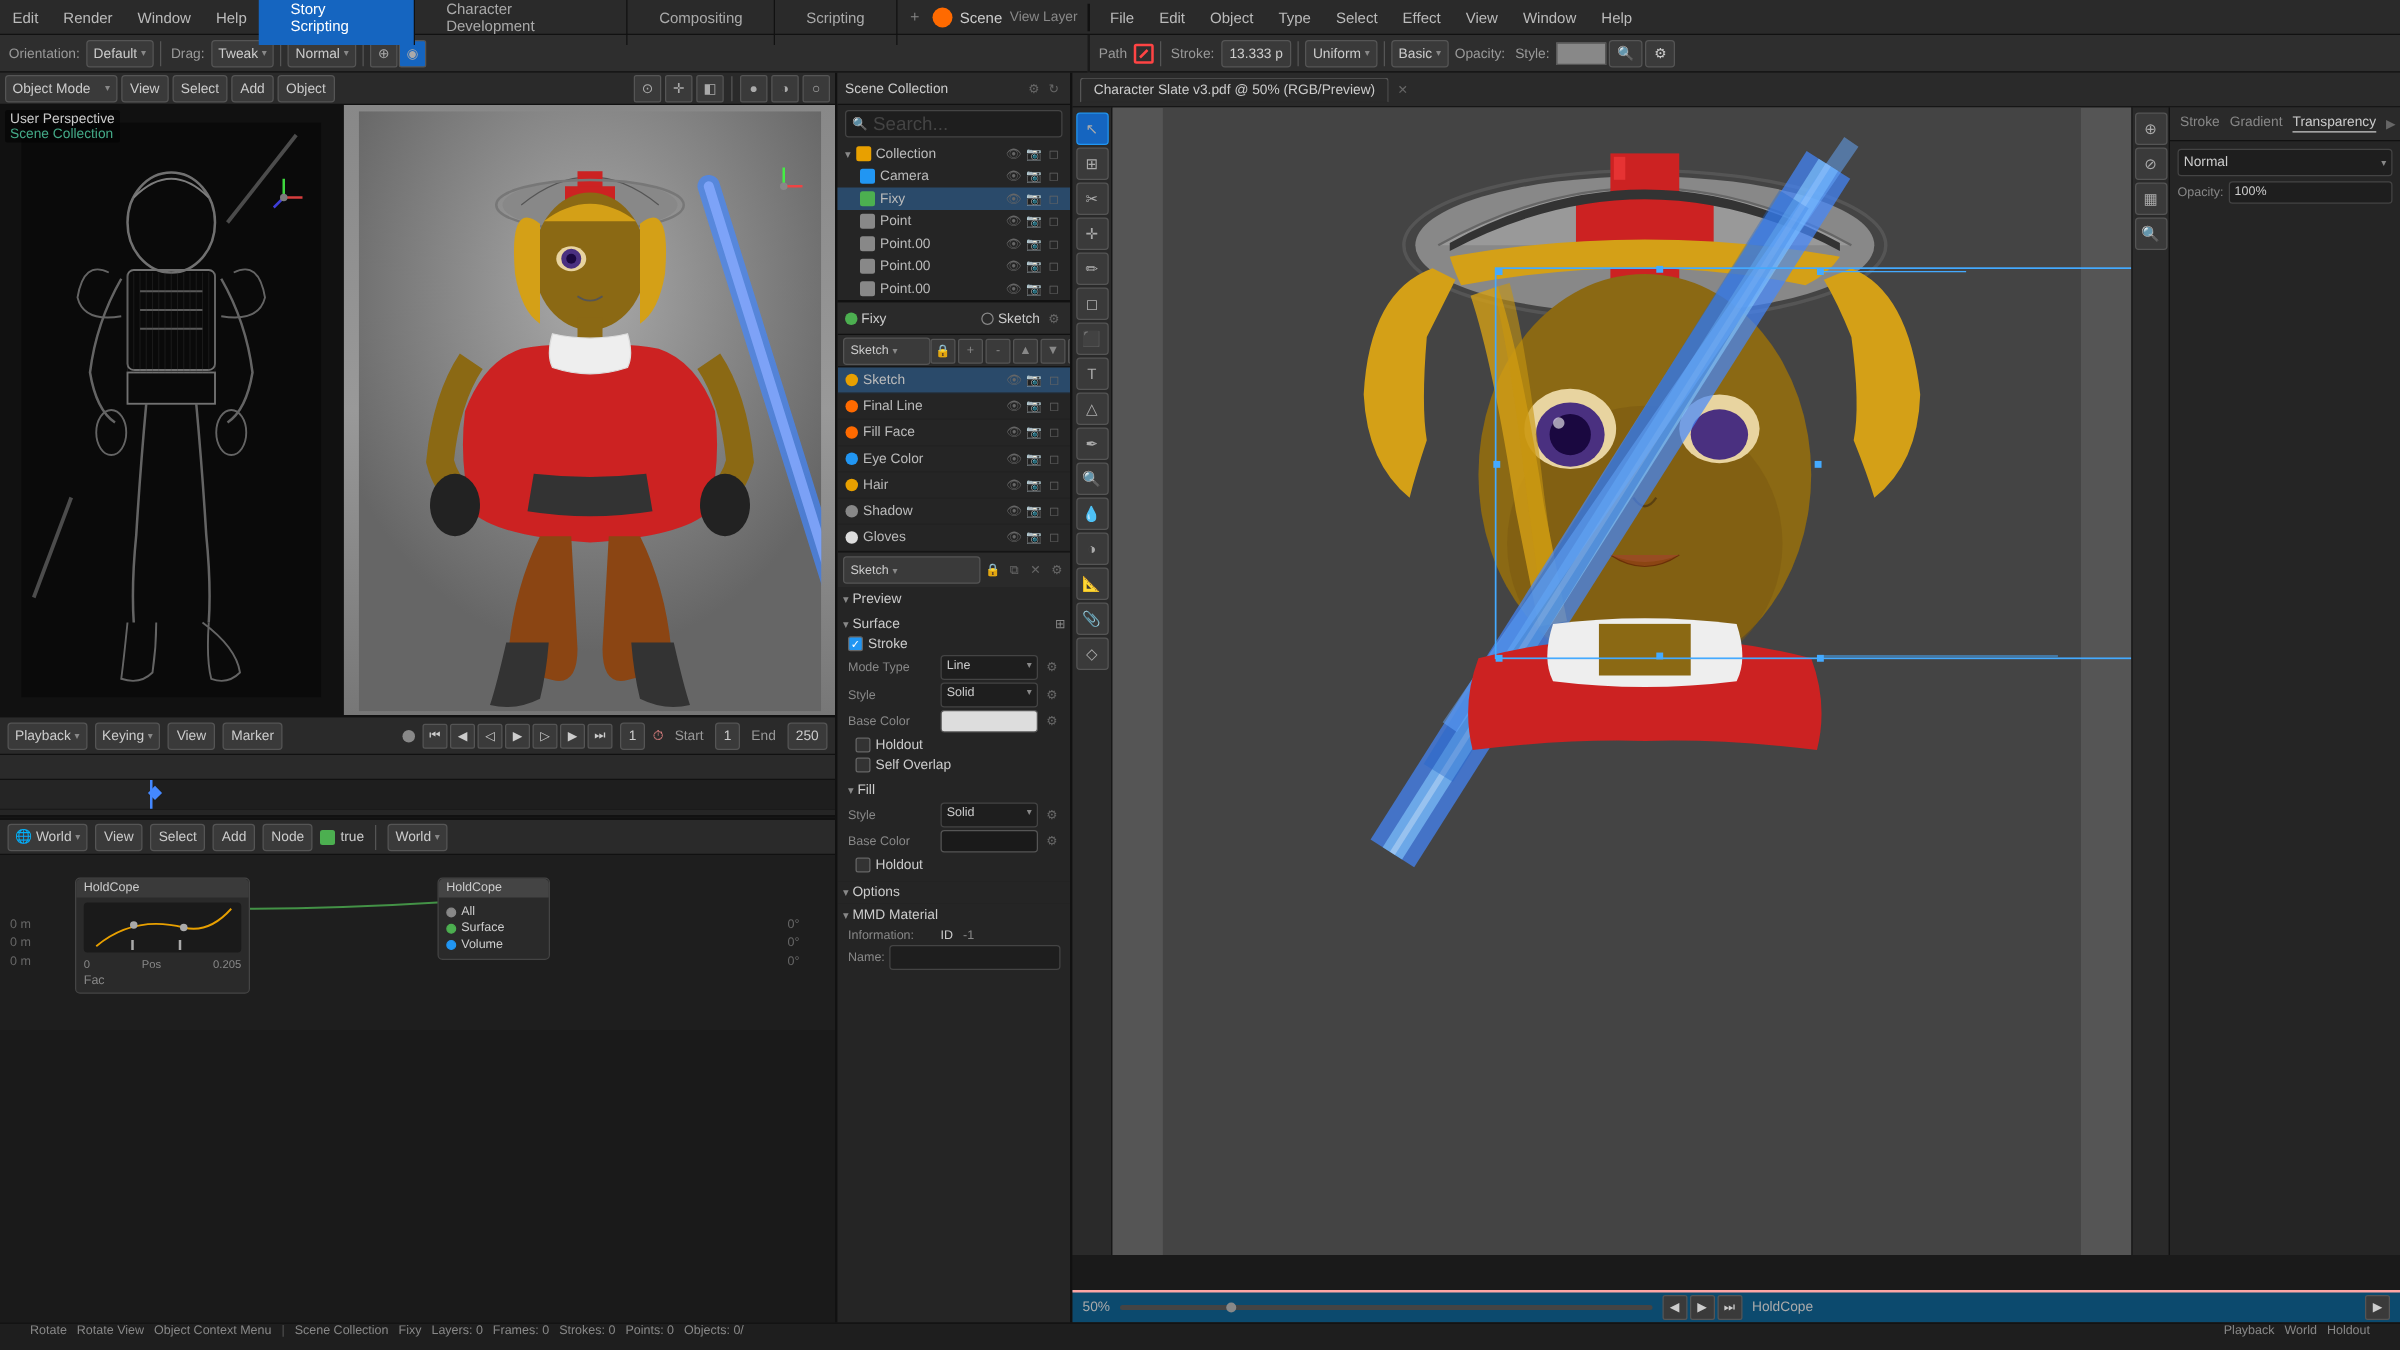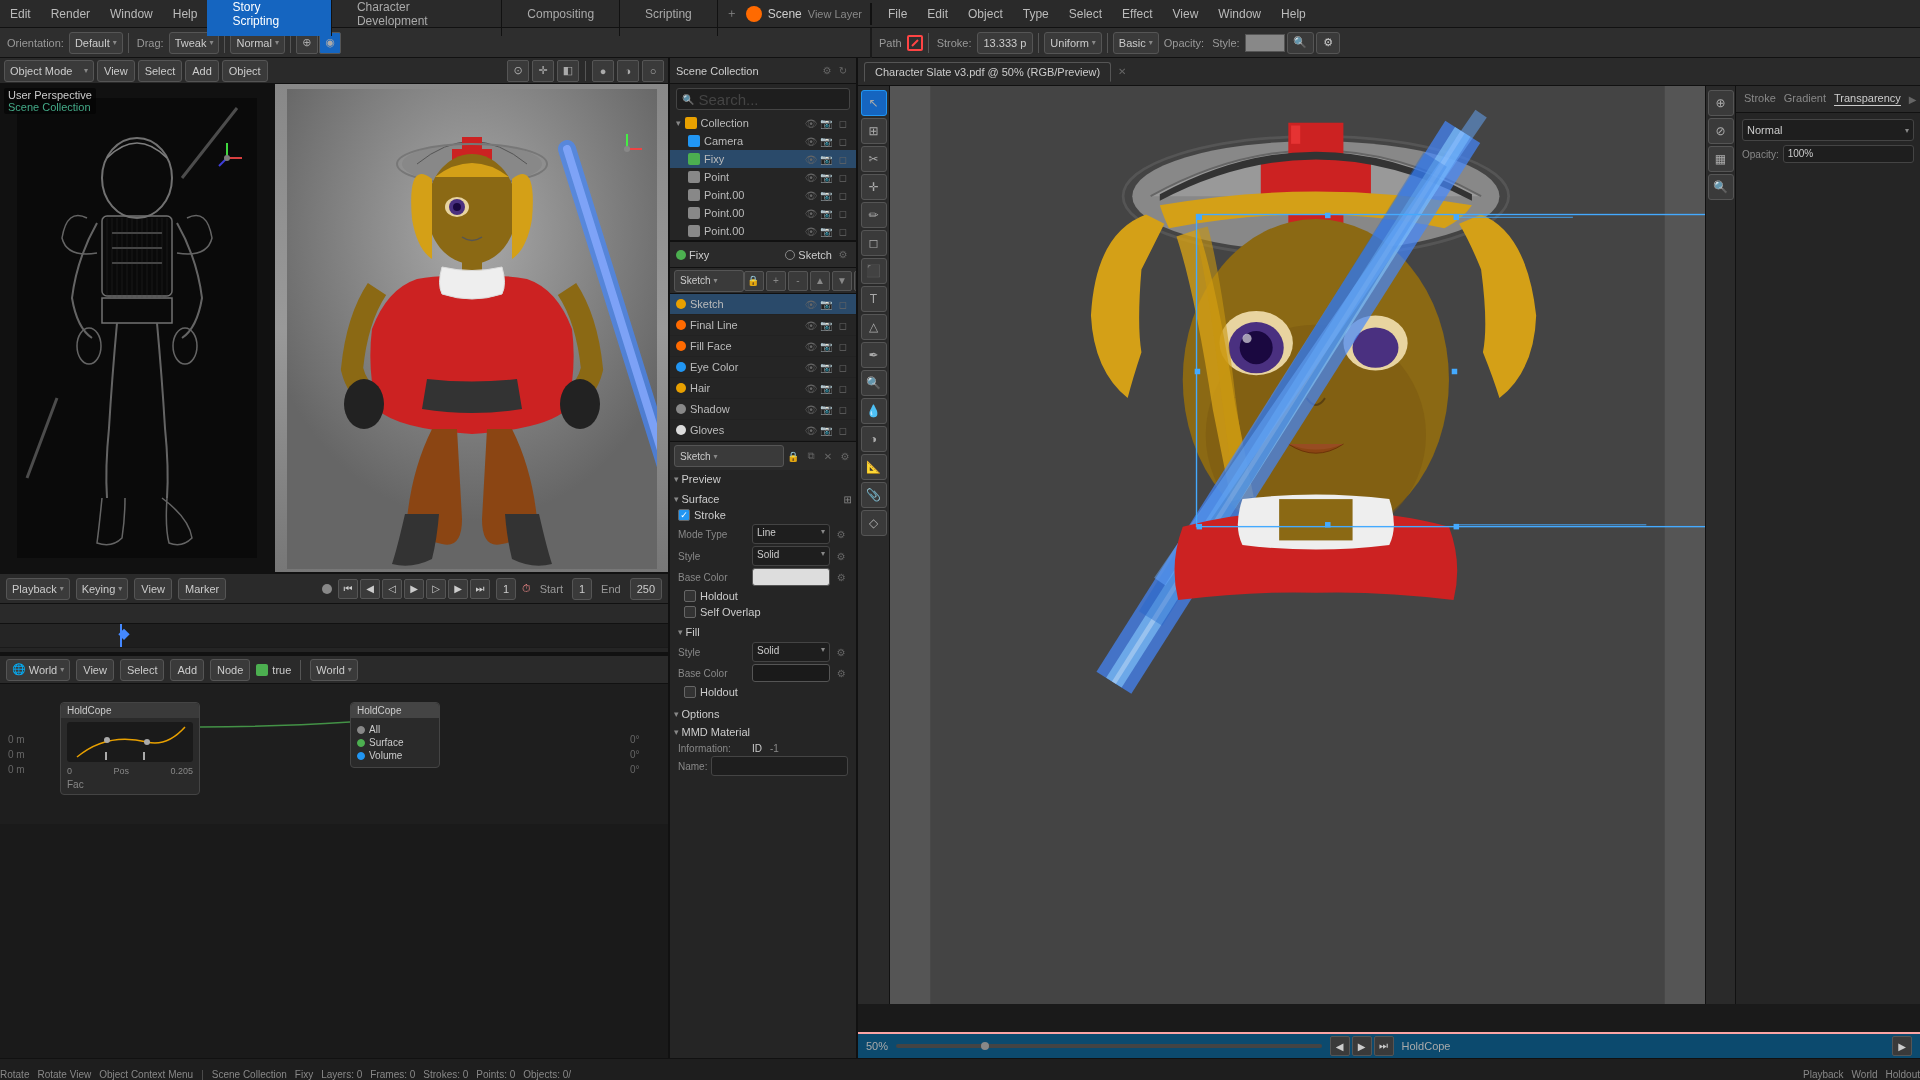--- a/index.html
+++ b/index.html
@@ -407,22 +407,22 @@
       width: 100%;
       text-align: center;
       margin-bottom: 6px;
     }
 
     
     .status-bar {
       height: 22px;
       background: #1e1e1e;
       display: flex;
-      align-items: flex-end;
-      padding: 0 0;
+      align-items: flex-start;
+      padding: 0 24px;
       font-size: 10px;
       color: #888;
       border-top: 1px solid #111;
       gap: 10px;
       position: absolute;
       bottom: 0;
       left: 0;
       right: 0;
       z-index: 50;
     }

